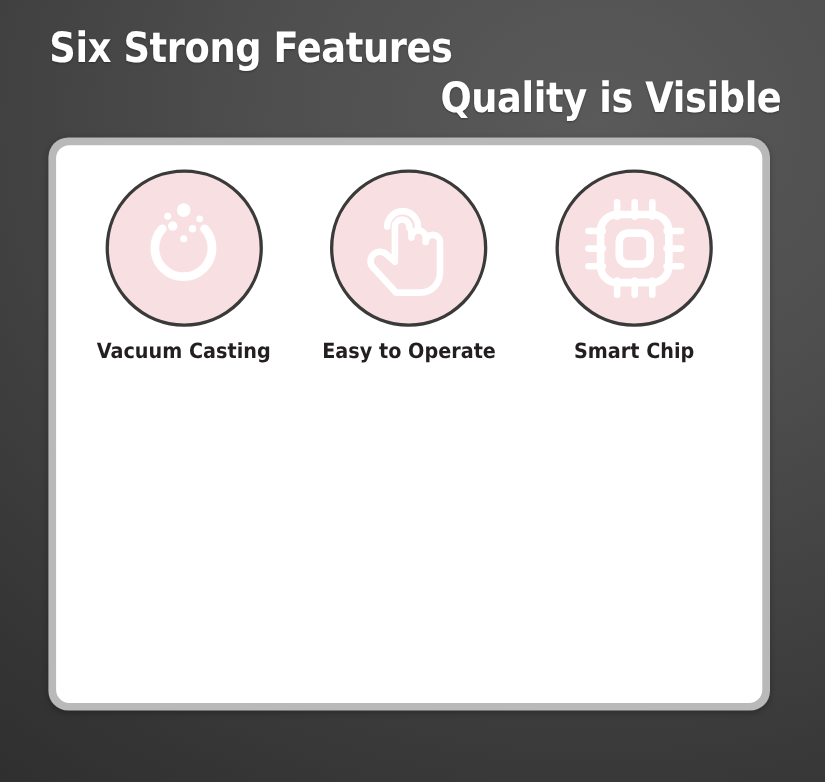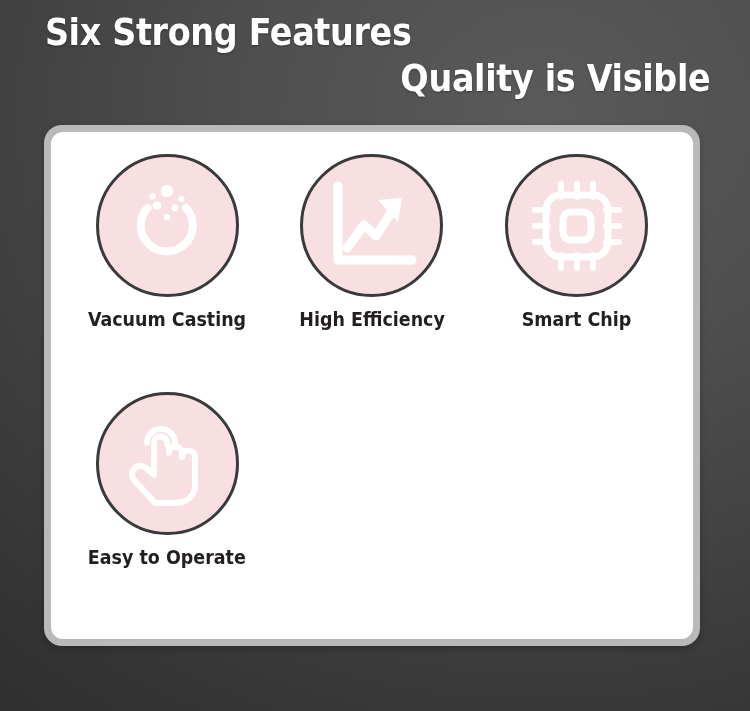--- a/index.html
+++ b/index.html
@@ -19,21 +19,21 @@
     height: 711px;
     background:
       radial-gradient(120% 110% at 72% 16%, #5a5a5a 0%, #4e4e4e 34%, #414141 60%, #343434 85%, #2e2e2e 100%);
     overflow: hidden;
   }
 
   
   .heading {
     position: absolute;
     left: 0;
-    top: 9px;
+    top: 20px;
     width: 750px;
     padding: 0 22px;
     box-sizing: border-box;
   }
   .headline {
     color: #ffffff;
     font-family: "DejaVu Sans", sans-serif;
     font-weight: bold;
     font-size: 38px;
     line-height: 46px;
@@ -148,35 +148,38 @@
                 <circle cx="56" cy="30" r="3.4" fill="#ffffff"></circle>
                 <circle cx="48" cy="39" r="3.2" fill="#ffffff"></circle>
               </svg>
             </span>
           </div>
           <div class="feature-label">
             <span>Vacuum Casting</span>
           </div>
         </div>
 
+
+
         <div class="feature">
           <div class="bubble">
             <span>
               <svg width="92" height="92" viewBox="0 0 92 92" aria-hidden="true">
-                <path d="M12 6 L12 80 L86 80" fill="none" stroke="#ffffff" stroke-width="9" stroke-linecap="round" stroke-linejoin="round"></path>
-                <path d="M21 68 L38 45 L50 56 L68 28" fill="none" stroke="#ffffff" stroke-width="9" stroke-linecap="round" stroke-linejoin="round"></path>
-                <path d="M52 20 L76 18 L72 42 Z" fill="#ffffff"></path>
+                <path d="M26 26 A14 14 0 0 1 54 26" fill="none" stroke="#ffffff" stroke-width="6" stroke-linecap="round"></path>
+                <path d="M33 26 L33 58 L25 51 A8.5 8.5 0 0 0 13 63 L34 86 L56 86
+                         A18 18 0 0 0 74 68 L74 40 A6.5 6.5 0 0 0 61 40
+                         L61 36 A6.5 6.5 0 0 0 48 36 L48 32 A6.5 6.5 0 0 0 46 27
+                         L46 26 A6.5 6.5 0 0 0 33 26 Z" fill="none" stroke="#ffffff" stroke-width="6" stroke-linejoin="round" stroke-linecap="round"></path>
               </svg>
             </span>
           </div>
           <div class="feature-label">
-            <span>High Efficiency</span>
+            <span>Easy to Operate</span>
           </div>
         </div>
-
 
         <div class="feature">
           <div class="bubble">
             <span>
               <svg width="96" height="96" viewBox="0 0 96 96" aria-hidden="true">
                 <g stroke="#ffffff" stroke-width="6" stroke-linecap="round" fill="none">
                   <line x1="32" y1="6" x2="32" y2="19"></line>
                   <line x1="48" y1="6" x2="48" y2="19"></line>
                   <line x1="64" y1="6" x2="64" y2="19"></line>
                   <line x1="32" y1="77" x2="32" y2="90"></line>
@@ -192,35 +195,18 @@
                 <rect x="17" y="17" width="62" height="62" rx="15" ry="15" fill="none" stroke="#ffffff" stroke-width="7"></rect>
                 <rect x="34" y="34" width="28" height="28" rx="8" ry="8" fill="none" stroke="#ffffff" stroke-width="7"></rect>
               </svg>
             </span>
           </div>
           <div class="feature-label">
             <span>Smart Chip</span>
           </div>
         </div>
 
-        <div class="feature">
-          <div class="bubble">
-            <span>
-              <svg width="92" height="92" viewBox="0 0 92 92" aria-hidden="true">
-                <path d="M26 26 A14 14 0 0 1 54 26" fill="none" stroke="#ffffff" stroke-width="6" stroke-linecap="round"></path>
-                <path d="M33 26 L33 58 L25 51 A8.5 8.5 0 0 0 13 63 L34 86 L56 86
-                         A18 18 0 0 0 74 68 L74 40 A6.5 6.5 0 0 0 61 40
-                         L61 36 A6.5 6.5 0 0 0 48 36 L48 32 A6.5 6.5 0 0 0 46 27
-                         L46 26 A6.5 6.5 0 0 0 33 26 Z" fill="none" stroke="#ffffff" stroke-width="6" stroke-linejoin="round" stroke-linecap="round"></path>
-              </svg>
-            </span>
-          </div>
-          <div class="feature-label">
-            <span>Easy to Operate</span>
-          </div>
-        </div>
-
 
       </div>
     </div>
   </div>
 
 </div>
 
 </body></html>

